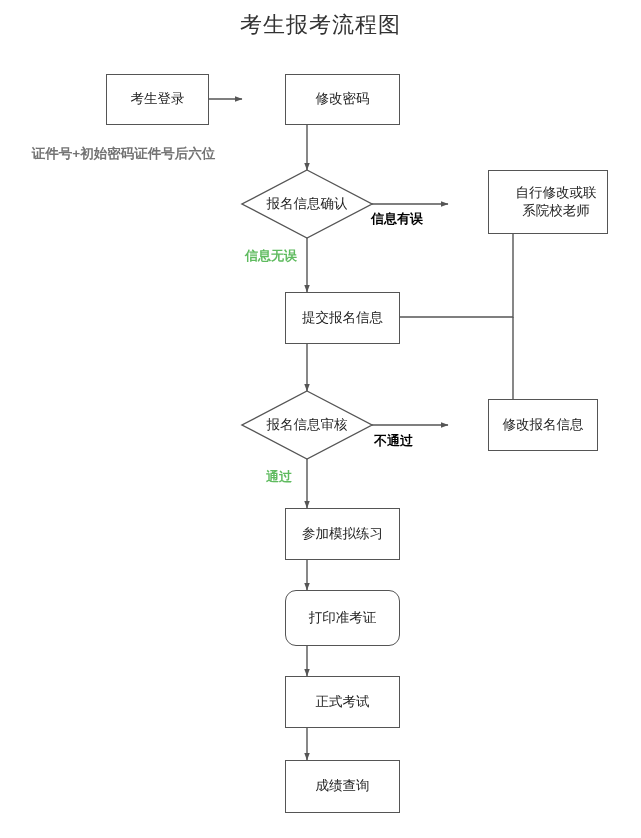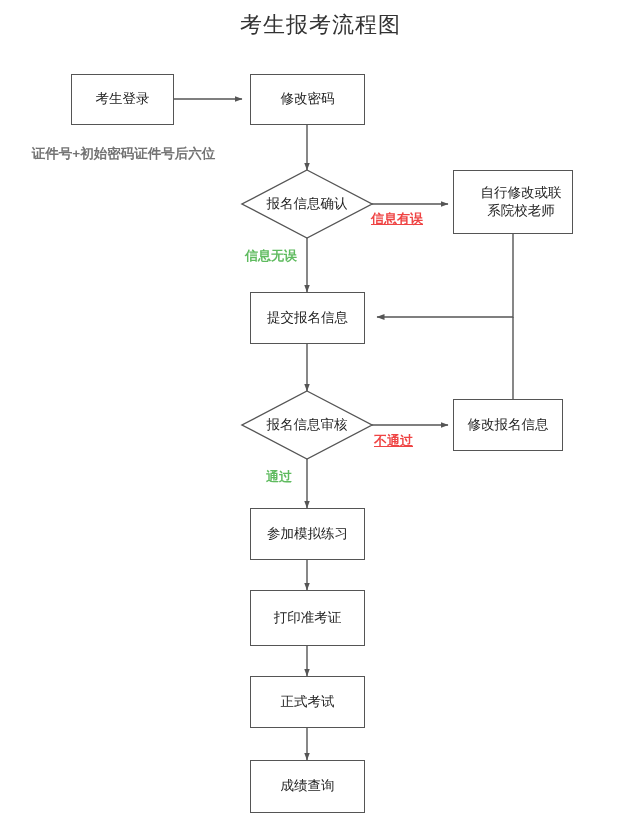--- a/index.html
+++ b/index.html
@@ -36,20 +36,21 @@
     border: 1px solid #555555;
     background: #ffffff;
     color: #222222;
     font-size: 13.5px;
     display: flex;
     align-items: center;
     justify-content: center;
     text-align: center;
     line-height: 1.35;
     padding: 2px 4px;
+    margin-left: 35px;
   }
   .diamond-shape {
     position: absolute;
     left: 0; top: 0;
     width: 100%;
     height: 100%;
   }
   .diamond-label {
     position: absolute;
     left: 0; top: 0;
@@ -69,21 +70,21 @@
     font-weight: bold;
     line-height: 1.4;
     text-align: center;
   }
   .edge-label {
     position: absolute;
     font-size: 13px;
     font-weight: bold;
     white-space: nowrap;
   }
-  .red { color: #ef4444; text-decoration: underline; }
+  .red { color: #000000; }
   .green { color: #5fbb5f; }
 </style>
 </head>
 <body>
 
 <svg id="canvas" viewBox="0 0 641 838">
   <defs>
     <marker id="arrow" markerWidth="9" markerHeight="9" refX="7.5" refY="3.5" orient="auto" markerUnits="userSpaceOnUse">
       <polygon points="0,0.6 8,3.5 0,6.4" fill="#555555"></polygon>
     </marker>
@@ -128,21 +129,21 @@
 <div class="node" style="left:453px; top:170px; width:120px; height:64px;padding-left:20px;">自行修改或联系院校老师</div>
 
 <div class="node" style="left:250px; top:292px; width:115px; height:52px;">提交报名信息</div>
 
 <div class="diamond-label" style="left:242px; top:391px; width:130px; height:68px;">报名信息审核</div>
 
 <div class="node" style="left:453px; top:399px; width:110px; height:52px;">修改报名信息</div>
 
 <div class="node" style="left:250px; top:508px; width:115px; height:52px;">参加模拟练习</div>
 
-<div class="node" style="left:250px; top:590px; width:115px; height:56px;">打印准考证</div>
+<div class="node" style="left:250px; top:590px; width:115px; height:56px;border-radius:11px;">打印准考证</div>
 
 <div class="node" style="left:250px; top:676px; width:115px; height:52px;">正式考试</div>
 
 <div class="node" style="left:250px; top:760px; width:115px; height:53px;">成绩查询</div>
 
 <div class="note" style="left:16px; top:145px; width:215px;">
   <div>证件号+初始密码证件号后六位</div>
 </div>
 
 <div class="edge-label red" style="left:371px; top:210px;">信息有误</div>

